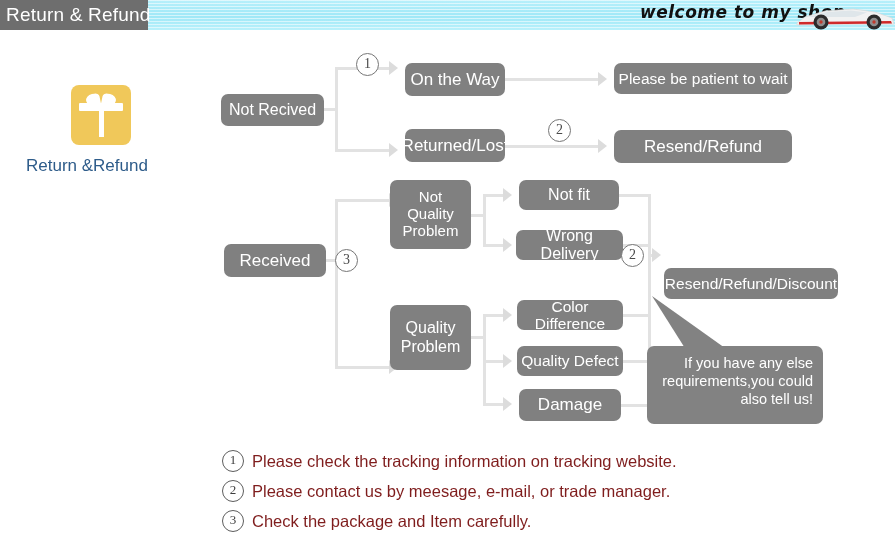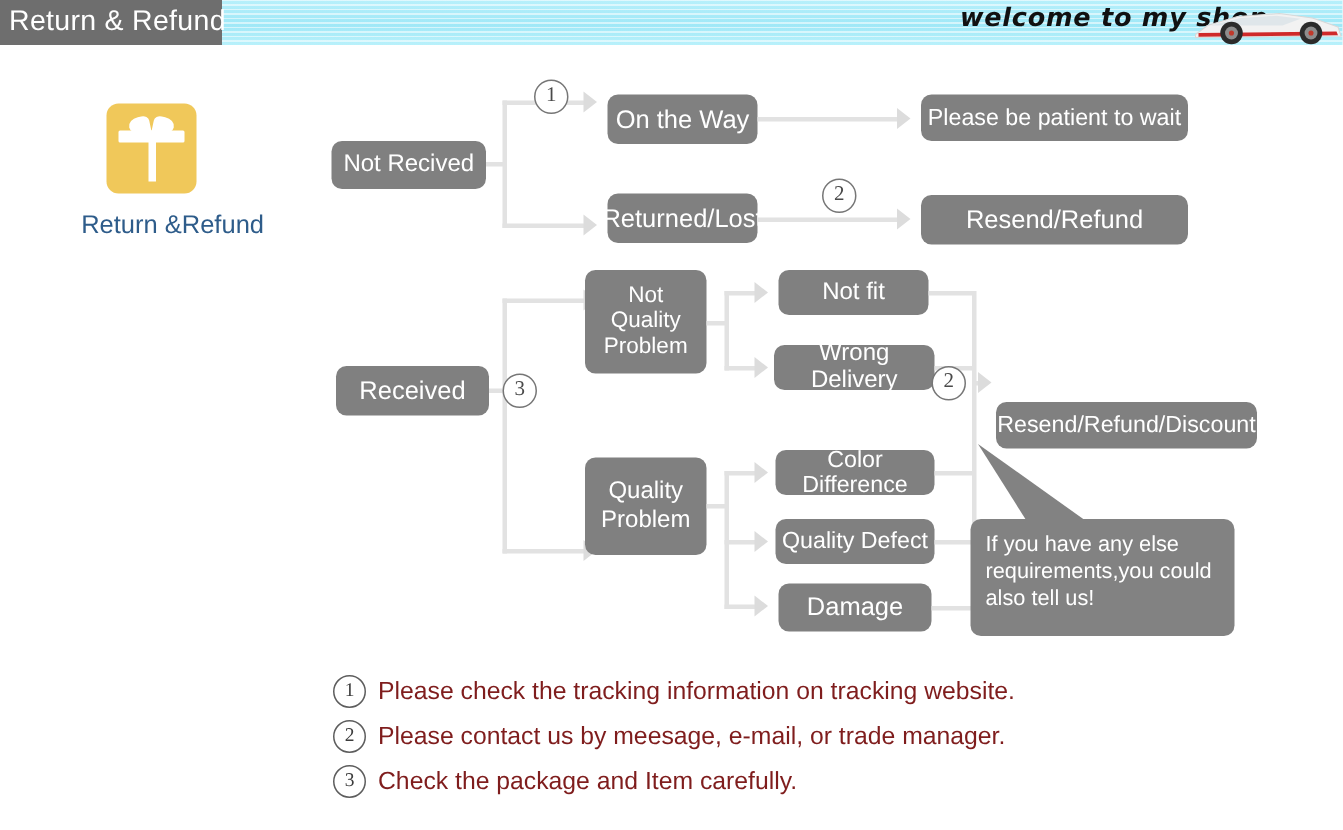--- a/index.html
+++ b/index.html
@@ -41,21 +41,21 @@
     white-space:nowrap;
   }
   
   .car{
     position:absolute;left:795px;top:1px;width:100px;height:29px;
     overflow:hidden;
   }
   .car svg{display:block;}
 
   
-  .gift-wrap{position:absolute;left:26px;top:69px;width:150px;text-align:right;}
+  .gift-wrap{position:absolute;left:26px;top:85px;width:150px;text-align:left;}
   .gift-box{
     width:60px;height:60px;margin:0 auto;
     background:#f0c85a;
     border-radius:8px;
     position:relative;
   }
   .gift-box .ribbon-v{
     position:absolute;left:28px;top:18px;width:5px;height:34px;background:#fff;
   }
   .gift-box .ribbon-h{
@@ -255,21 +255,21 @@
 
     <div class="circ" style="left:621px;top:214px;">2</div>
 
     <div class="node" style="left:664px;top:238px;width:174px;height:31px;font-size:15.5px;">Resend/Refund/Discount</div>
 
     <div class="tail" style="left:648px;top:266px;">
       <svg width="86" height="58" viewBox="0 0 86 58">
         <polygon points="4,0 84,57 40,57" fill="#828282"></polygon>
       </svg>
     </div>
-    <div class="bubble" style="left:647px;top:316px;width:176px;height:78px;">If you have any else
+    <div class="bubble" style="left:647px;top:316px;width:176px;height:78px;text-align:right;">If you have any else
 requirements,you could
 also tell us!</div>
 
   </div>
 
   <div class="legend">
 
     <div class="lg-row">
       <div class="lg-num">1</div>
       <div class="lg-txt">Please check the tracking information on tracking website.</div>

